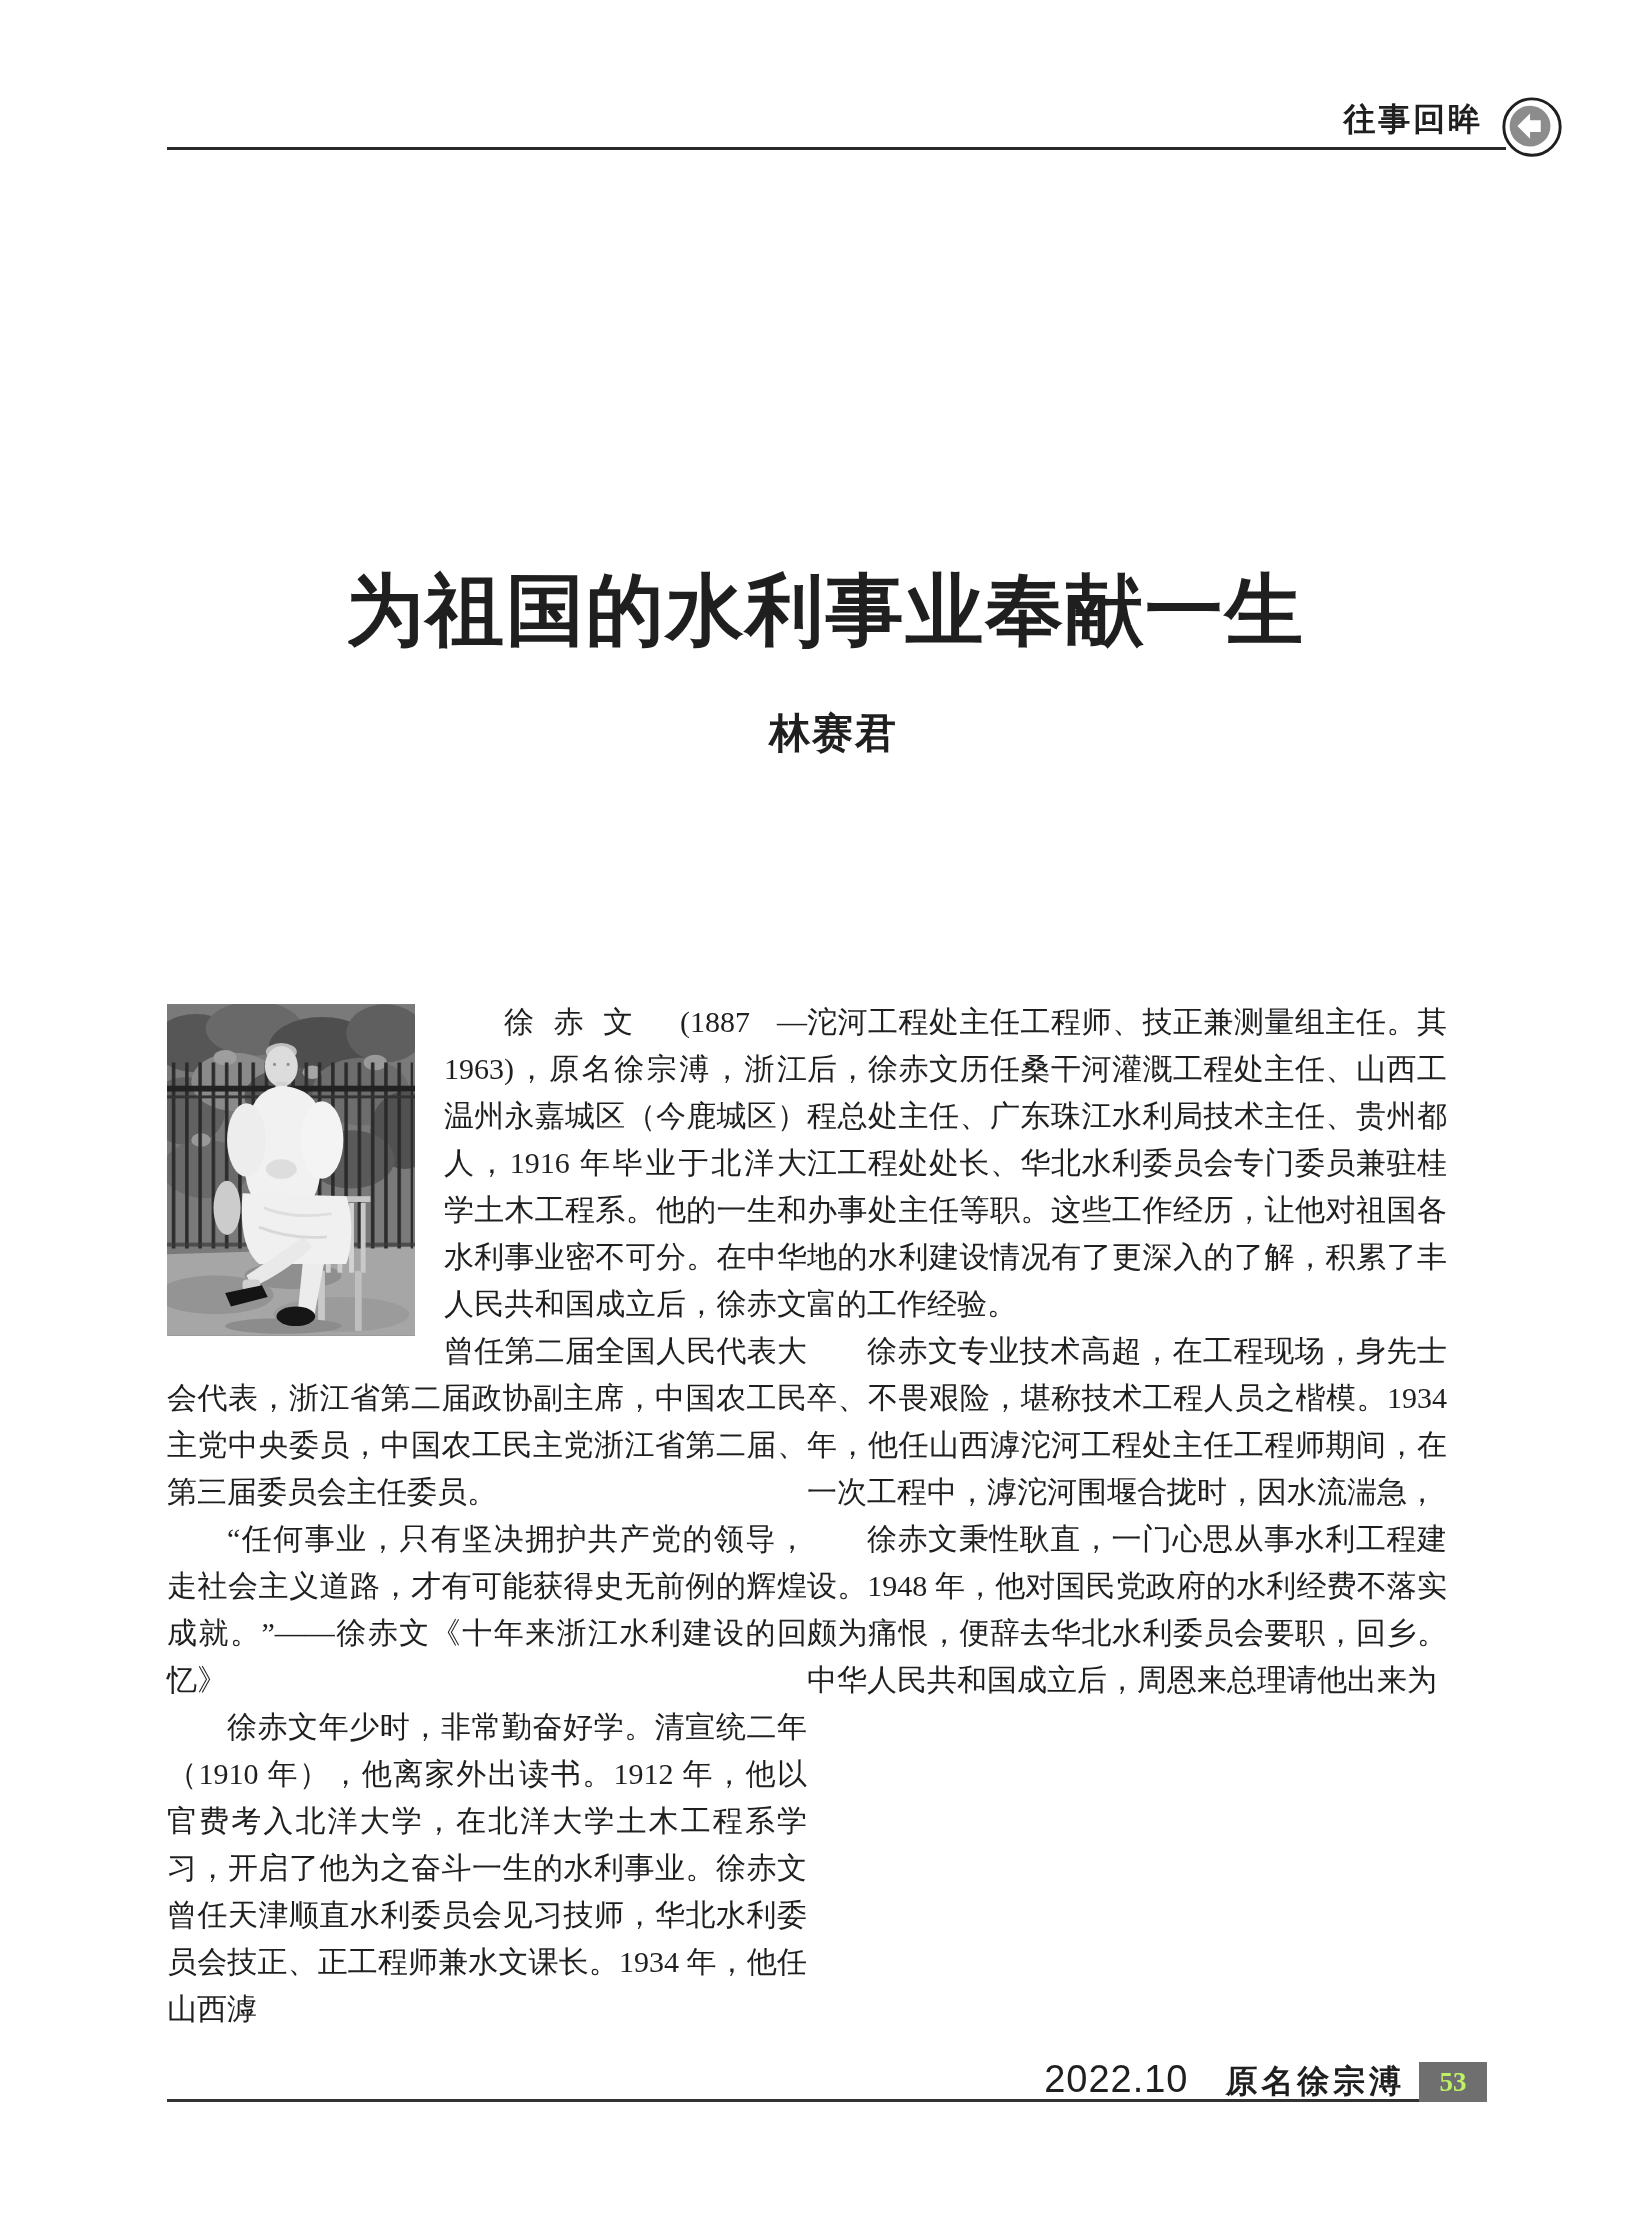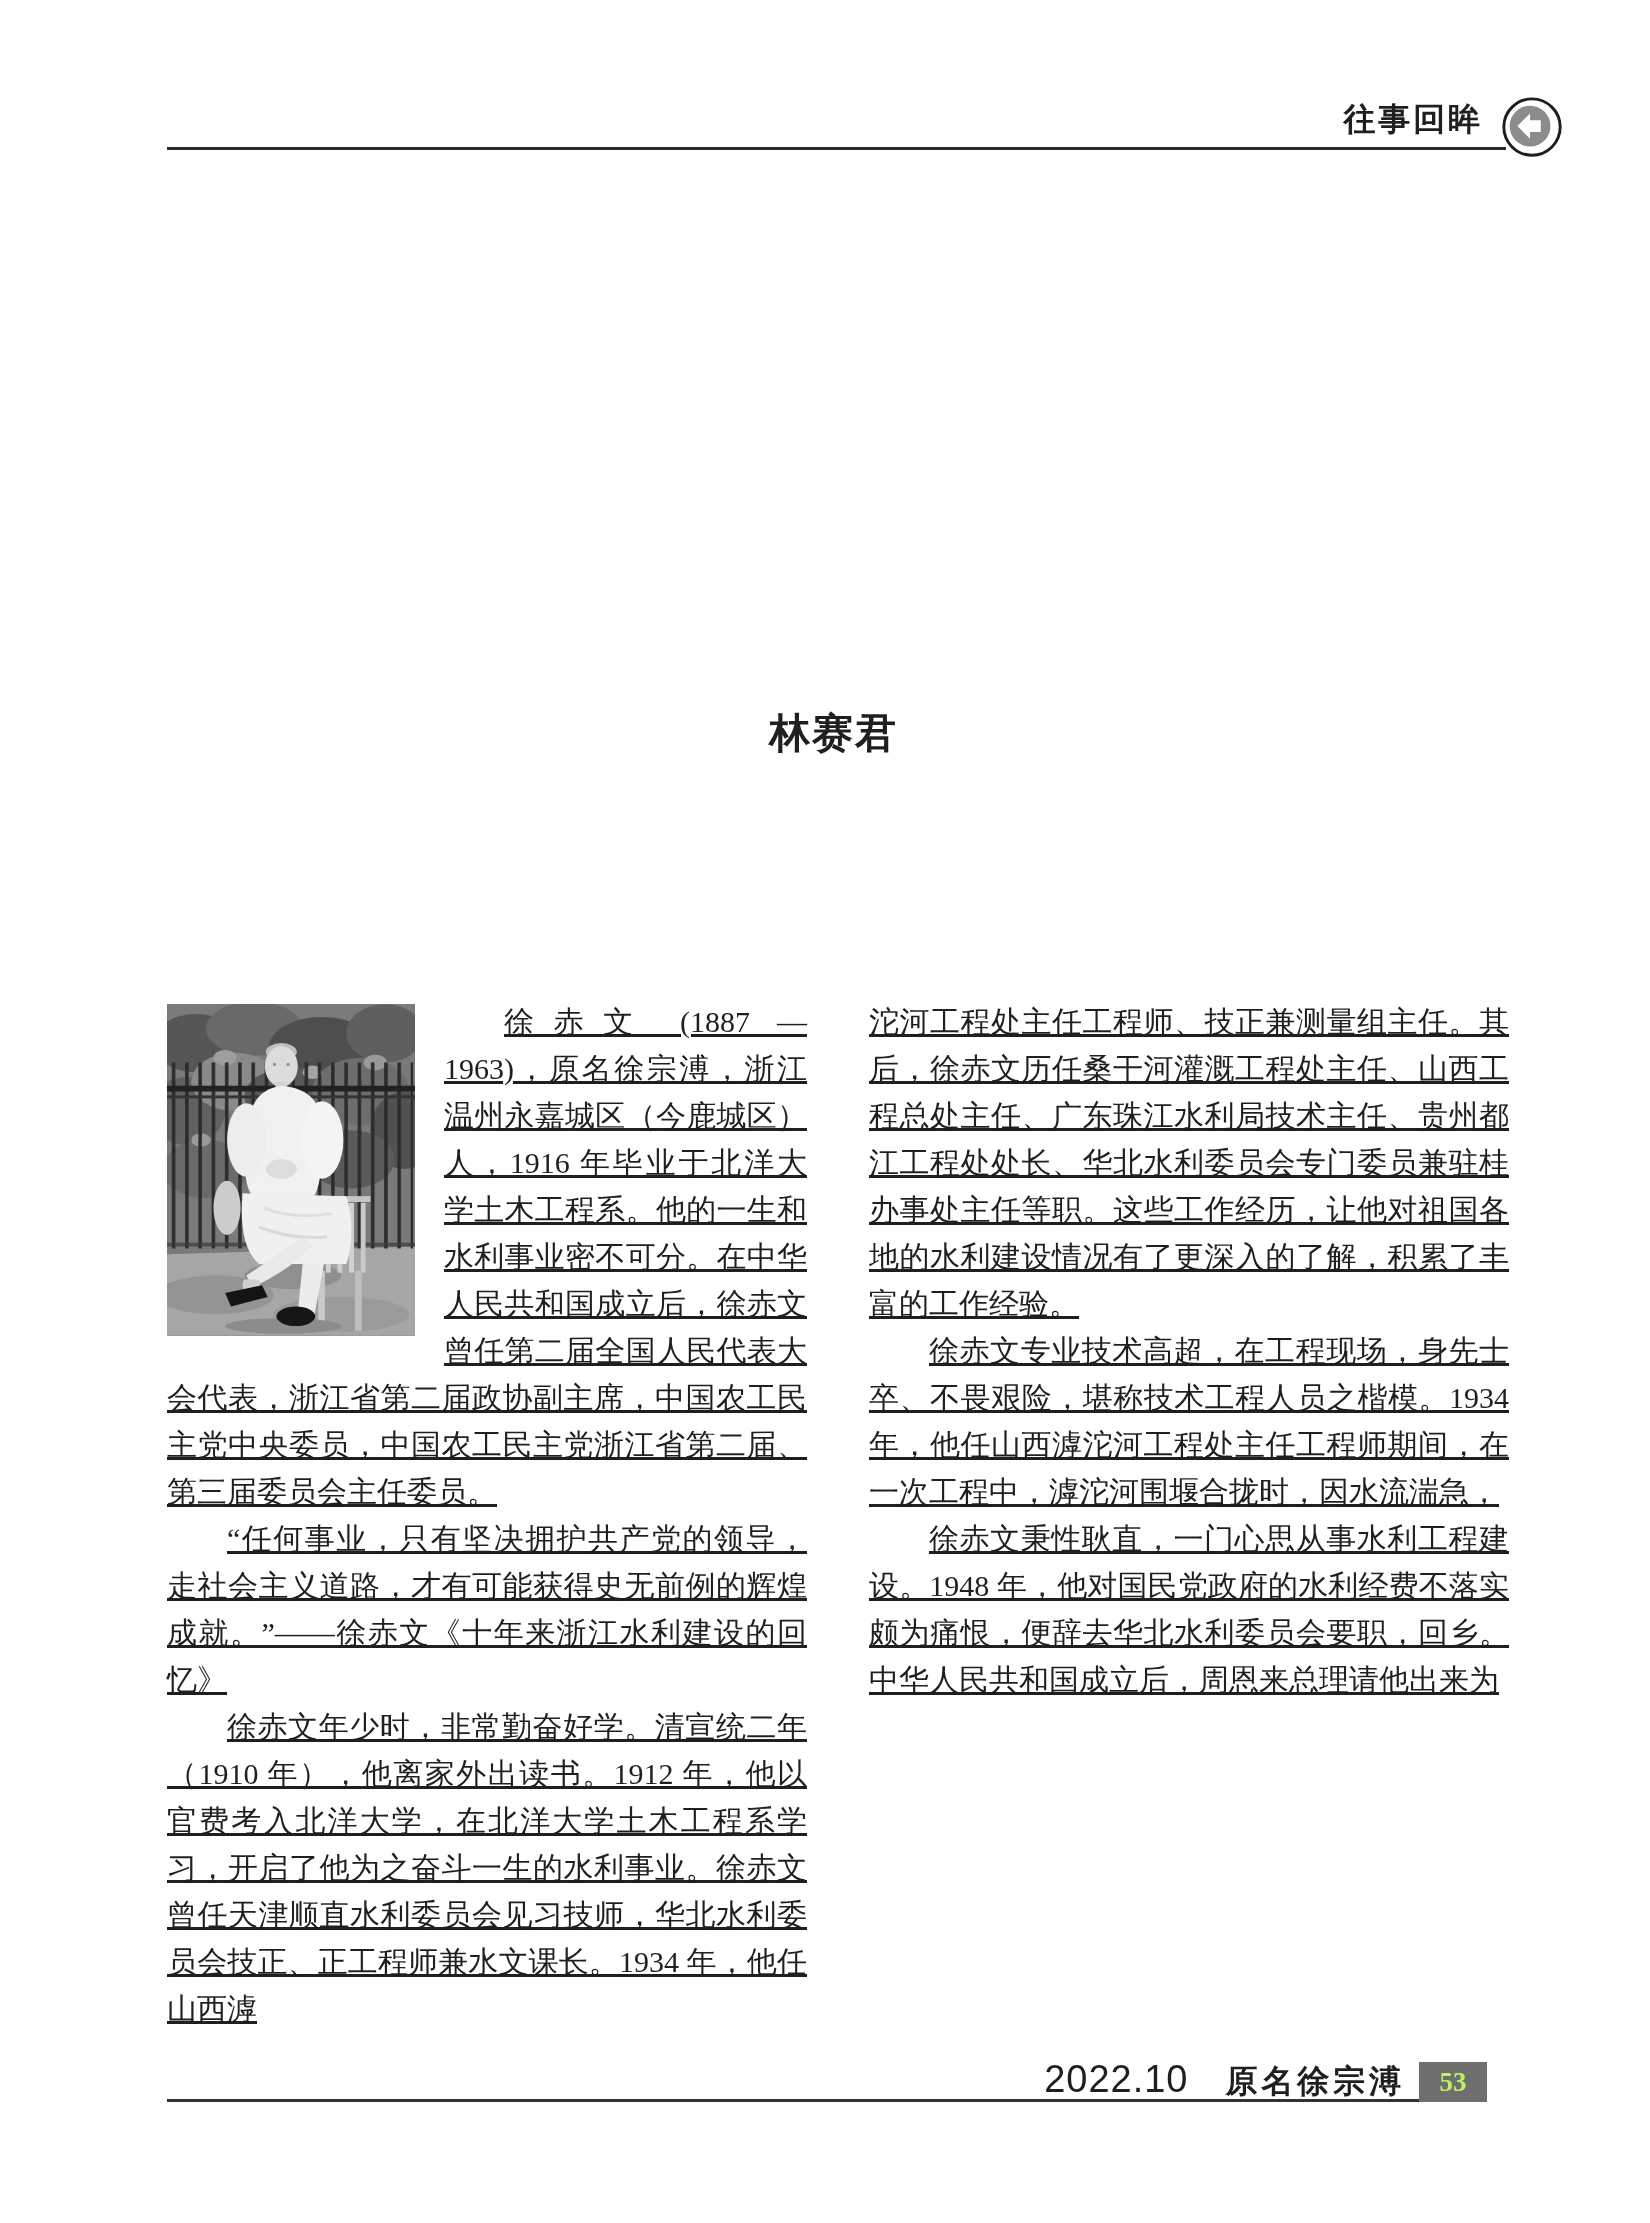--- a/index.html
+++ b/index.html
@@ -32,21 +32,21 @@
   .article-author {
     position:absolute; top:711px; left:0; width:100%;
     text-align:center;
     font-family:"Liberation Sans","DejaVu Sans",sans-serif;
     font-weight:bold; font-size:41px; line-height:1.1; letter-spacing:1.9px;padding-left:8px;
   }
 
   
   .columns {
     position:absolute; top:998px; left:167px; width:1343px;
-    display:flex; gap:62px;text-decoration:underline;
+    display:flex; 
   }
   .col { width:640px; font-size:30px; line-height:47px; text-align:justify; }
   .col p { margin:0; text-indent:2em; }
   .col p.no-indent { text-indent:0; }
 
   .portrait {
     float:left; width:248px; height:332px;
     margin:5.8px 29px 35px 0;
     background:#888;
   }
@@ -94,20 +94,21 @@
     <svg viewBox="0 0 70 70" xmlns="http://www.w3.org/2000/svg">
       <path d="M4 56 Q 2 35 12 20" fill="none" stroke="#2a2a2a" stroke-width="3" opacity="0"></path>
       <circle cx="35" cy="33" r="29" fill="#ffffff" stroke="#1f1f1f" stroke-width="3"></circle>
       <circle cx="33" cy="32" r="21" fill="#8c8c8c"></circle>
       <polygon points="44,26 33,26 33,19 20,32 33,45 33,38 44,38" fill="#ffffff"></polygon>
     </svg>
   </div>
 
   <div class="header-rule"></div>
 
+  <div class="article-title">为祖国的水利事业奉献一生</div>
   <div class="article-author">林赛君</div>
 
   <div class="columns">
 
     <div class="col">
 
       <figure class="portrait" style="margin-left:0" aria-label="徐赤文坐像（黑白照片）">
         <svg viewBox="0 0 256 342" xmlns="http://www.w3.org/2000/svg" role="img">
 
           <rect width="256" height="342" fill="#7a7a7a"></rect>

